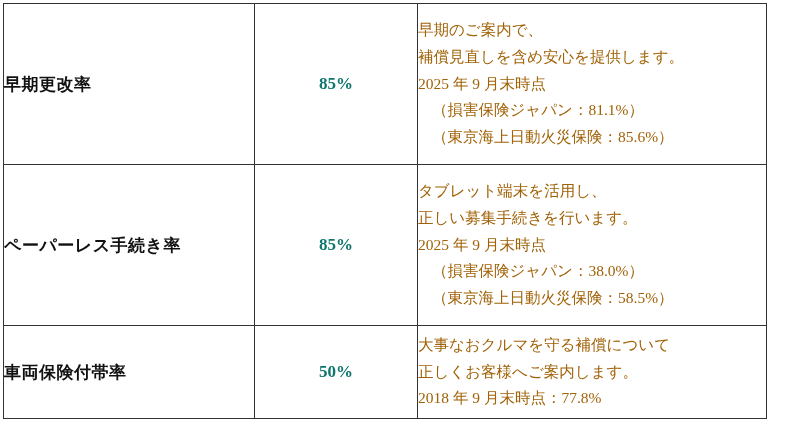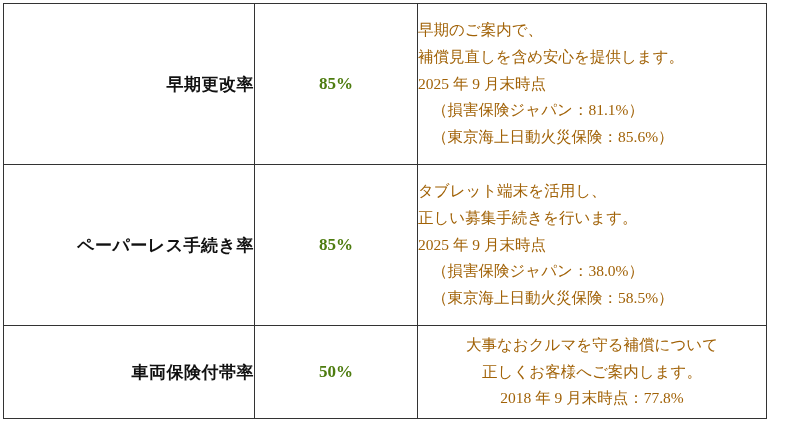--- a/index.html
+++ b/index.html
@@ -30,53 +30,53 @@
   table.metrics td {
     border: 1px solid #333333;
     vertical-align: middle;
     padding: 0;
   }
   col.c-label { width: 251px; }
   col.c-value { width: 163px; }
   col.c-detail { width: 349px; }
 
   .cell-label {
-    text-align: right;
+    text-align: left;
     font-size: 17px;
     font-family: "Liberation Serif", serif;
     font-weight: bold;
     letter-spacing: 0.5px;
     color: #111111;
     padding: 4px 6px;
   }
   .cell-value {
     text-align: center;
     font-size: 17px;
     font-weight: bold;
-    color: #4d7c0f;
+    color: #0f766e;
     font-family: "Liberation Serif", serif;
     padding: 4px 6px;
   }
   .cell-detail {
     text-align: left;
     font-size: 15.5px;
     line-height: 1.72;
     color: #a16207;
     padding: 7px 8px 7px 12px;
     font-family: "Liberation Serif", serif;
   }
   .cell-detail .line {
     display: block;
     white-space: nowrap;
   }
   .cell-detail .line.indent {
     padding-left: 14px;
   }
   .row-1 .cell-detail, .row-2 .cell-detail { height: 160px; }
-  .row-3 .cell-detail { height: 92px; text-align: center; }
+  .row-3 .cell-detail { height: 92px; }
 </style>
 </head>
 <body>
 
 <div class="sheet">
   <table class="metrics">
     <colgroup>
       <col class="c-label">
       <col class="c-value">
       <col class="c-detail">

